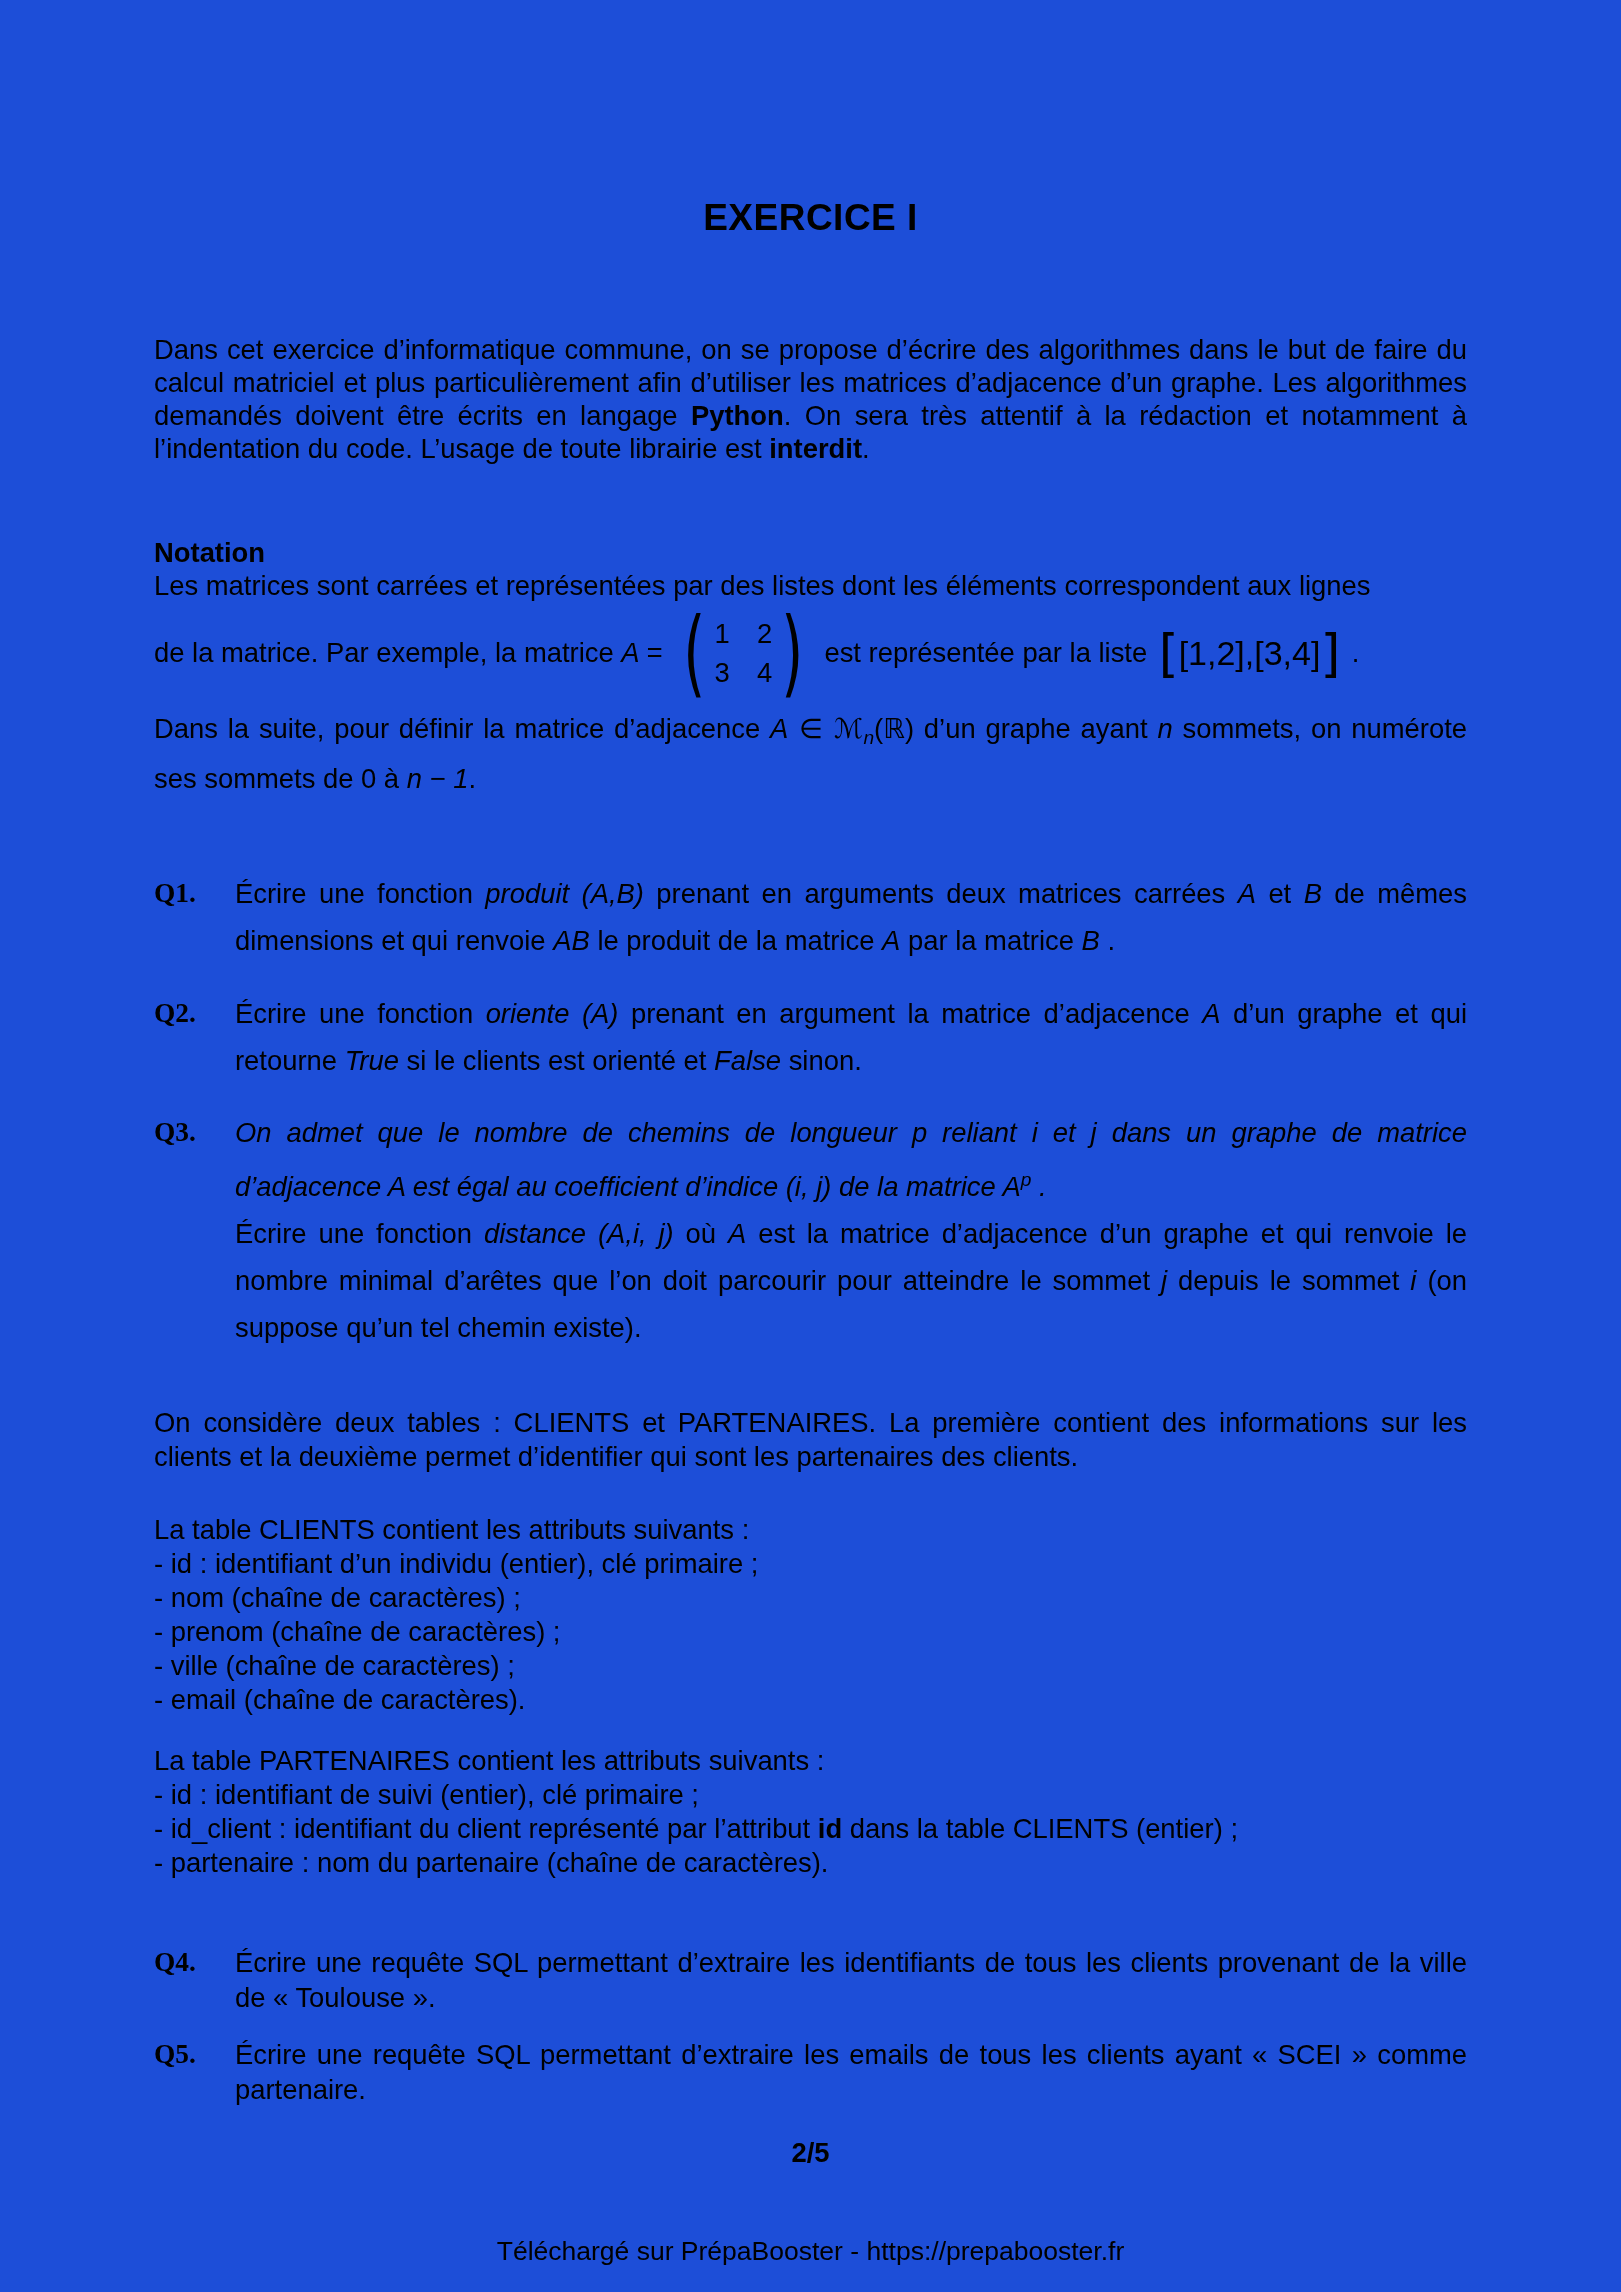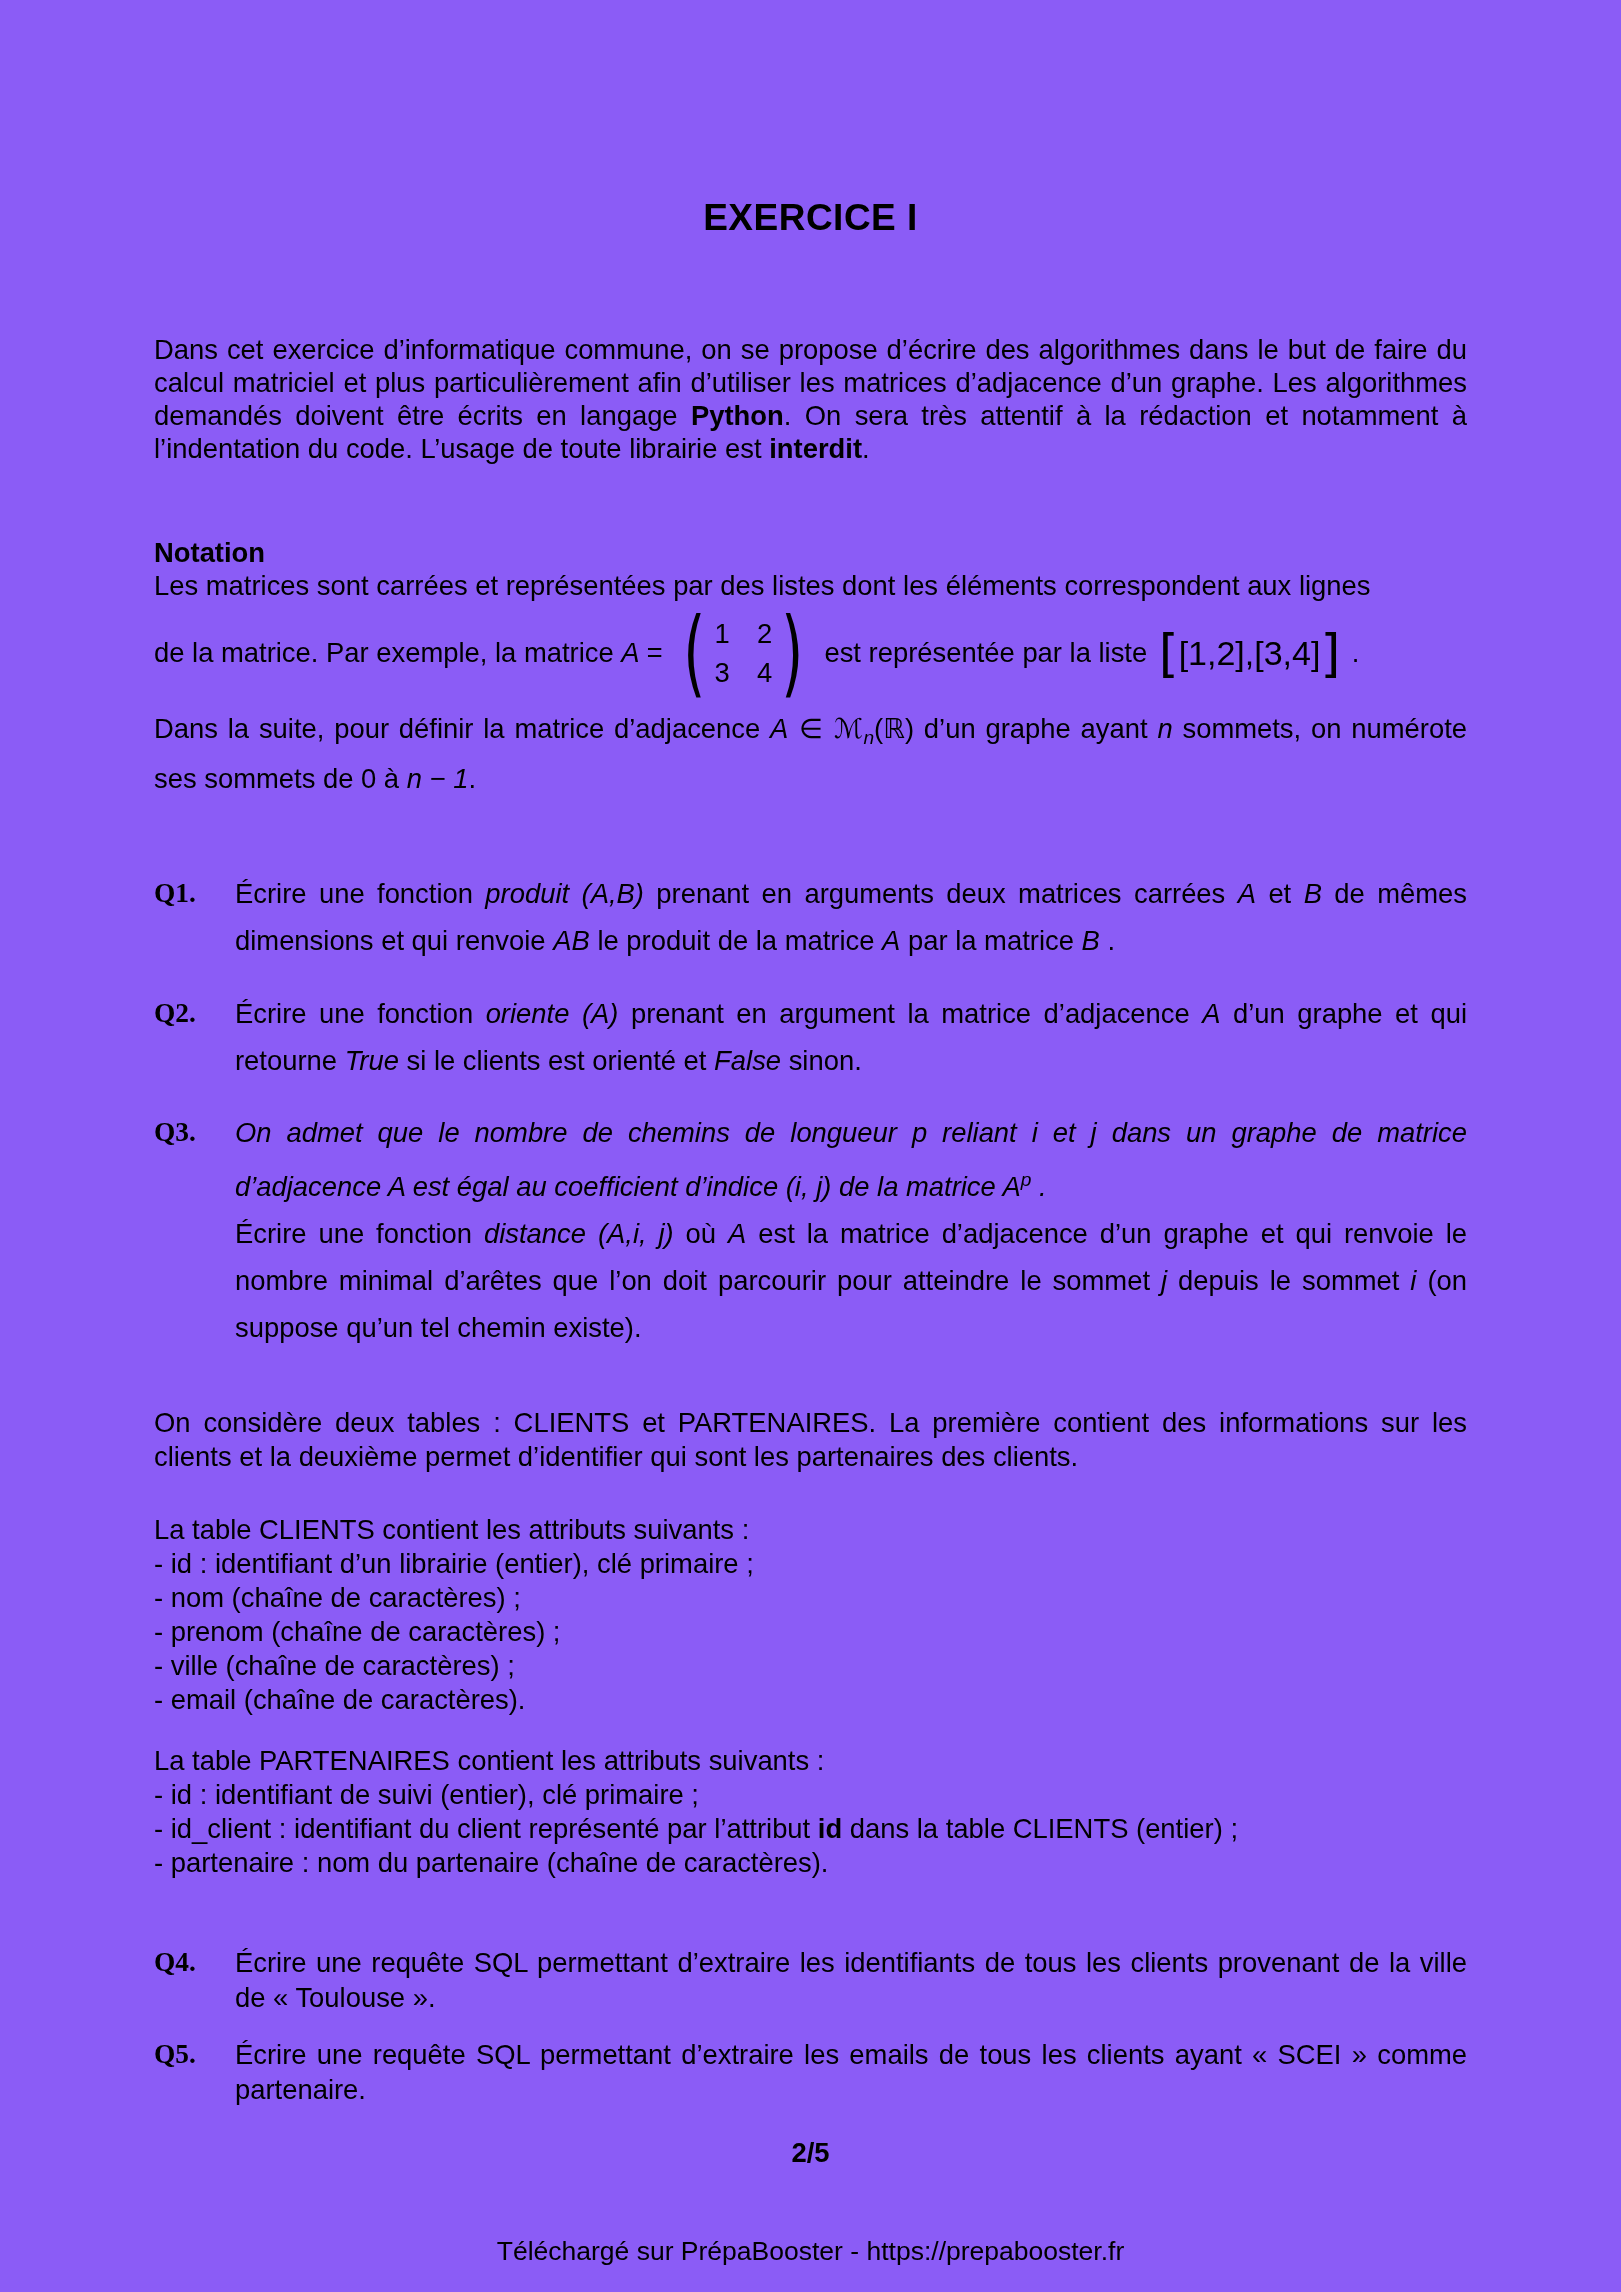--- a/index.html
+++ b/index.html
@@ -1,17 +1,17 @@
 <!DOCTYPE html>
 <html><head>
 <meta charset="utf-8">
 <style>
   html,body{margin:0;padding:0;background:#e8e8e8;}
   .page{
-    width:1621px;height:2293px;margin:0 auto;background:#8b5cf6;color:#000;
+    width:1621px;height:2293px;margin:0 auto;background:#1d4ed8;color:#000;
     font-family:"Liberation Sans","DejaVu Sans",sans-serif;font-size:27.4px;
     padding:0 154px;box-sizing:border-box;overflow:hidden;
   }
   .title{
     font-size:37px;line-height:39px;font-weight:700;text-align:center;
     margin:198px 0 0 0;letter-spacing:0.5px;
   }
   .intro{margin-top:96px;line-height:33px;text-align:justify;}
   .notation-h{margin-top:71px;line-height:33px;font-weight:700;}
   .nline1{line-height:33px;}
@@ -100,21 +100,21 @@
     <span class="qbody">
       <span><span class="ri">On admet que le nombre de chemins de longueur </span><span class="rm">p</span><span class="ri"> reliant </span><span class="rm">i</span><span class="ri"> et </span><span class="rm">j</span><span class="ri"> dans un graphe de matrice d’adjacence </span><span class="rm">A</span><span class="ri"> est égal au coefficient d’indice </span><span class="rm">(i, j)</span><span class="ri"> de la matrice </span><span class="rm">A</span><span class="rsup">p</span><span class="ri"> .</span></span>
       <br>
       <span><span>Écrire une fonction </span><span class="rm">distance (A,i, j)</span><span> où </span><span class="rm">A</span><span> est la matrice d’adjacence d’un graphe et qui renvoie le nombre minimal d’arêtes que l’on doit parcourir pour atteindre le sommet </span><span class="rm">j</span><span> depuis le sommet </span><span class="rm">i</span><span> (on suppose qu’un tel chemin existe).</span></span>
     </span>
   </div>
 
   <div class="tables-intro">On considère deux tables : CLIENTS et PARTENAIRES. La première contient des informations sur les clients et la deuxième permet d’identifier qui sont les partenaires des clients.</div>
 
   <div class="table-h">La table CLIENTS contient les attributs suivants :</div>
-  <div class="attr-line">- id : identifiant d’un librairie (entier), clé primaire ;</div>
+  <div class="attr-line">- id : identifiant d’un individu (entier), clé primaire ;</div>
   <div class="attr-line">- nom (chaîne de caractères) ;</div>
   <div class="attr-line">- prenom (chaîne de caractères) ;</div>
   <div class="attr-line">- ville (chaîne de caractères) ;</div>
   <div class="attr-line">- email (chaîne de caractères).</div>
 
   <div class="table-h part">La table PARTENAIRES contient les attributs suivants :</div>
   <div class="attr-line">- id : identifiant de suivi (entier), clé primaire ;</div>
   <div class="attr-line"><span>- id_client : identifiant du client représenté par l’attribut </span><span class="rb">id</span><span> dans la table CLIENTS (entier) ;</span></div>
   <div class="attr-line">- partenaire : nom du partenaire (chaîne de caractères).</div>
 

